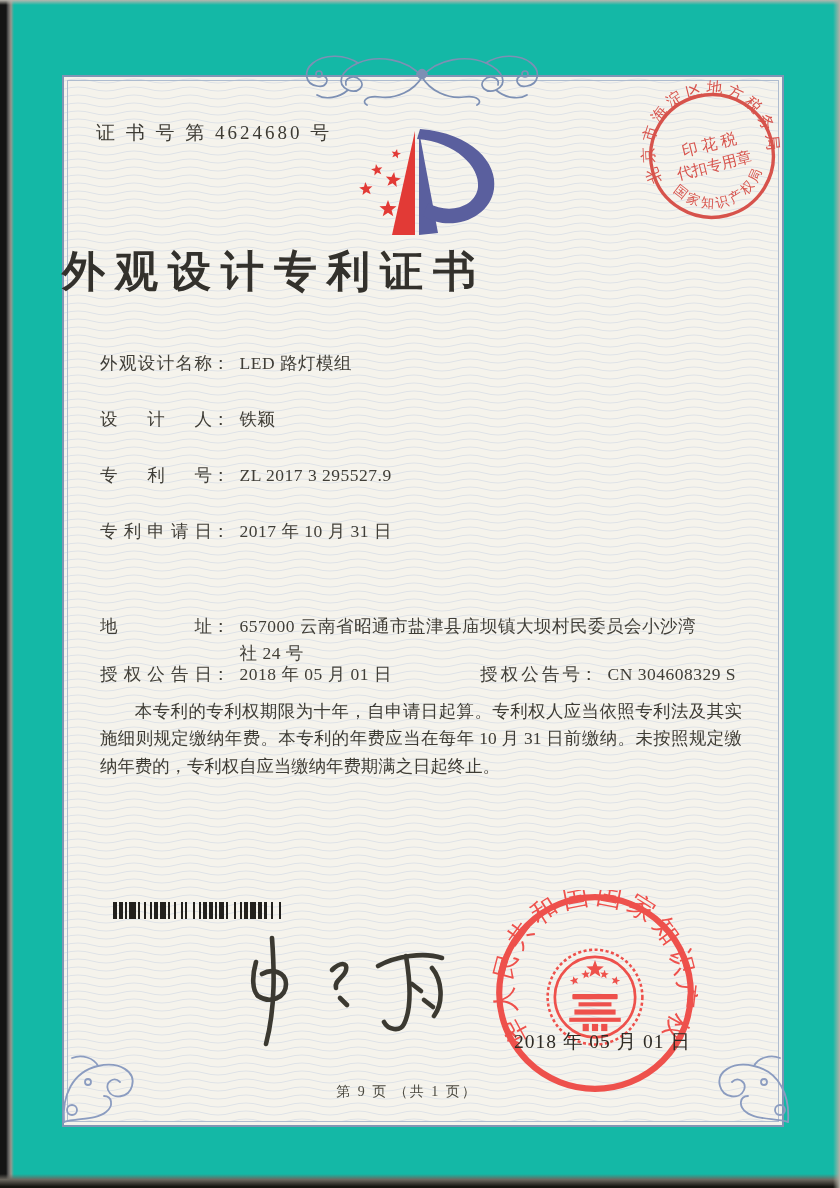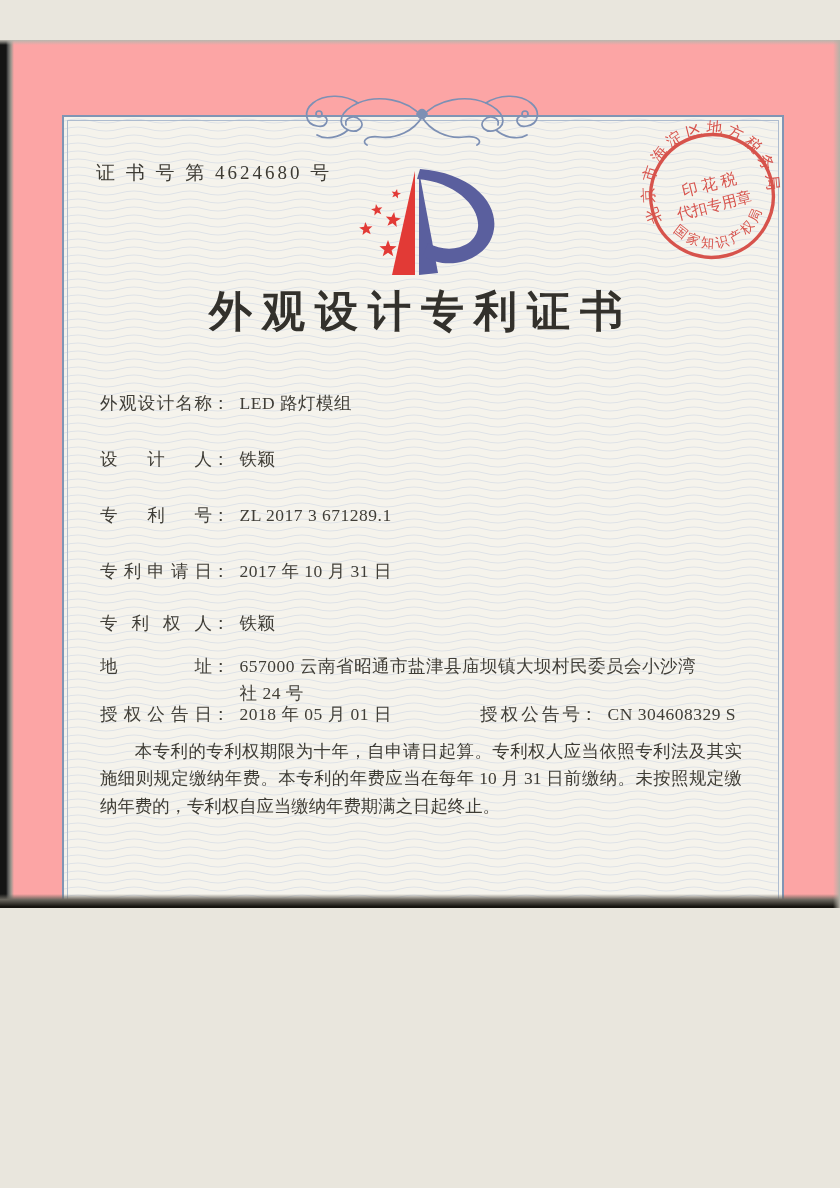--- a/index.html
+++ b/index.html
@@ -1,37 +1,37 @@
 <!DOCTYPE html>
 <html><head>
 <meta charset="utf-8">
 <style>
   html,body{margin:0;padding:0;}
   body{width:840px;height:1188px;background:#e9e6dd;font-family:"Liberation Serif","DejaVu Serif",serif;}
-  .scan{position:relative;width:840px;height:868px;background:#fca5a5;overflow:hidden;margin-top:40px;}
+  .scan{position:relative;width:840px;height:1188px;background:#14b8a6;overflow:hidden;}
   
   .edge-left{position:absolute;left:0;top:0;width:14px;height:100%;
     background:linear-gradient(90deg,#141414 0 6px,#555 8px,#9a968d 11px,rgba(0,0,0,0) 14px);}
   .edge-bottom{position:absolute;left:0;bottom:0;width:100%;height:14px;
     background:linear-gradient(180deg,rgba(0,0,0,0),#6b675f 40%,#16140f 90%);}
   .edge-top{position:absolute;left:0;top:0;width:100%;height:5px;
     background:linear-gradient(180deg,#b9b6ae,rgba(0,0,0,0));}
   .edge-right{position:absolute;right:0;top:0;width:7px;height:100%;
     background:linear-gradient(270deg,#b5b1a7,rgba(0,0,0,0));}
 
   
   .frame{position:absolute;left:62px;top:75px;width:718px;height:1048px;
     border:2px solid #8095b4;background:#f5f3ec;}
   .frame-inner{position:absolute;left:3px;top:3px;right:3px;bottom:3px;border:1px solid #aebccf;}
   .waves{position:absolute;left:0;top:0;width:100%;height:100%;opacity:.55;}
 
   .abs{position:absolute;}
   .cert-no{left:96px;top:120px;font-size:19px;letter-spacing:3px;color:#3c3a33;}
 
-  .title{left:62px;top:243px;width:718px;text-align:center;font-size:43px;font-weight:600;
+  .title{left:62px;top:243px;width:718px;text-align:left;font-size:43px;font-weight:600;
     letter-spacing:10px;color:#33312c;}
   .frow{position:absolute;left:100px;width:648px;line-height:27px;color:#403e37;font-size:17.5px;}
   .flabel{display:inline-block;width:112px;text-align:justify;text-align-last:justify;vertical-align:top;}
   .fcolon{display:inline-block;vertical-align:top;margin-right:10px;}
   .fvalue{display:inline-block;vertical-align:top;letter-spacing:.5px;}
   .addr .fvalue{max-width:470px;}
   .grant-no{left:480px;}
   .grant-no .flabel{width:100px;}
 
   .paras{left:100px;top:698px;width:642px;font-size:17.4px;line-height:27.4px;color:#3e3c35;text-align:justify;}
@@ -142,27 +142,24 @@
 
   <div class="abs title">外观设计专利证书</div>
 
   <div class="frow" style="top:406px">
     <span class="flabel">设计人</span><span class="fcolon">：</span><span class="fvalue">铁颖</span>
   </div>
   <div class="frow" style="top:350px">
     <span class="flabel">外观设计名称</span><span class="fcolon">：</span><span class="fvalue">LED 路灯模组</span>
   </div>
   <div class="frow" style="top:462px">
-    <span class="flabel">专利号</span><span class="fcolon">：</span><span class="fvalue">ZL 2017 3 671289.1</span>
+    <span class="flabel">专利号</span><span class="fcolon">：</span><span class="fvalue">ZL 2017 3 295527.9</span>
   </div>
   <div class="frow" style="top:518px">
     <span class="flabel">专利申请日</span><span class="fcolon">：</span><span class="fvalue">2017 年 10 月 31 日</span>
-  </div>
-  <div class="frow" style="top:570px">
-    <span class="flabel">专利权人</span><span class="fcolon">：</span><span class="fvalue">铁颖</span>
   </div>
   <div class="frow addr" style="top:613px">
     <span class="flabel">地址</span><span class="fcolon">：</span><span class="fvalue">657000 云南省昭通市盐津县庙坝镇大坝村民委员会小沙湾社 24 号</span>
   </div>
   <div class="frow" style="top:661px">
     <span class="flabel">授权公告日</span><span class="fcolon">：</span><span class="fvalue">2018 年 05 月 01 日</span>
   </div>
   <div class="frow grant-no" style="top:661px">
     <span class="flabel">授权公告号</span><span class="fcolon">：</span><span class="fvalue">CN 304608329 S</span>
   </div>

